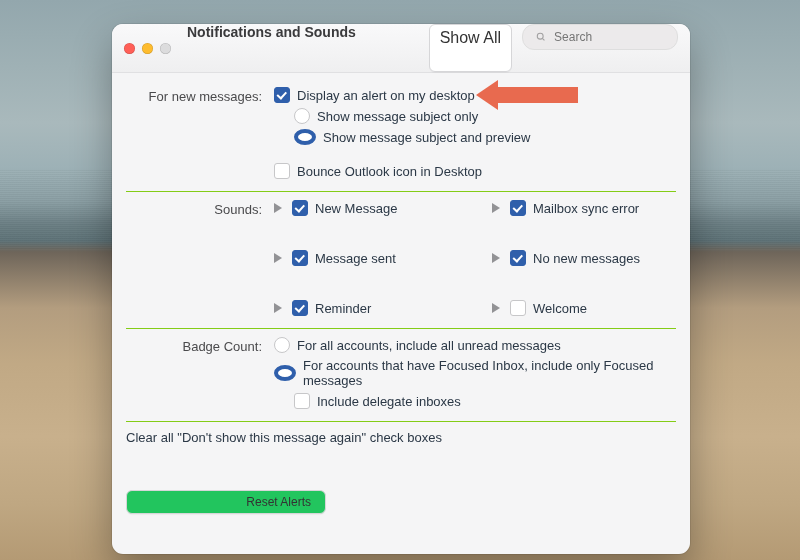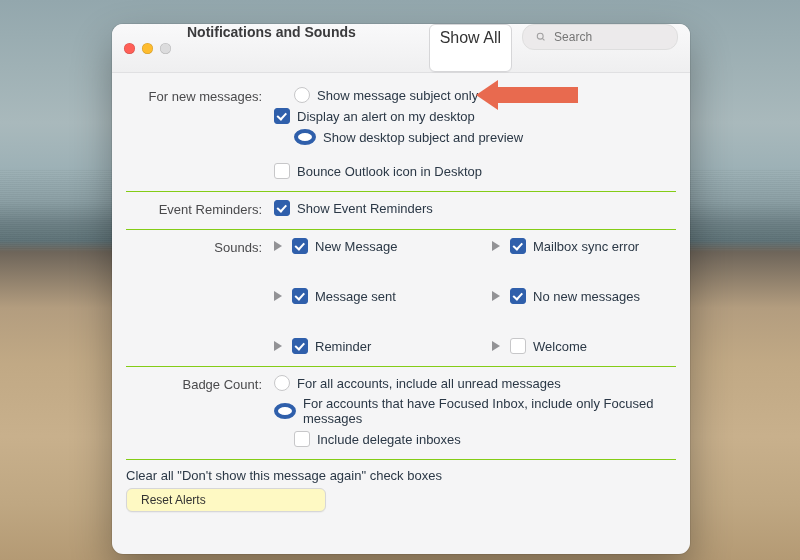--- a/index.html
+++ b/index.html
@@ -36,21 +36,21 @@
   .indent{margin-left:20px;}
   .gap{height:8px;}
   .chk{width:14px;height:14px;border-radius:3px;border:1px solid #c7c7c9;background:#fff;display:inline-flex;align-items:center;justify-content:center;flex:0 0 14px;}
   .chk.on{background:#2f5fab;border-color:#2f5fab;}
   .chk.on::after{content:"";width:7px;height:4px;border-left:2px solid #fff;border-bottom:2px solid #fff;transform:rotate(-48deg) translate(0,-1px);}
   .rad{width:14px;height:14px;border-radius:50%;border:1px solid #c7c7c9;background:#fff;display:inline-flex;align-items:center;justify-content:center;flex:0 0 14px;}
   .rad.on{border:4px solid #2f5fab;width:8px;height:8px;}
   .play{width:0;height:0;border-top:5px solid transparent;border-bottom:5px solid transparent;border-left:8px solid #707074;opacity:.75;margin-right:3px;}
   .soundgrid{display:grid;grid-template-columns:1fr 1fr;row-gap:12px;column-gap:26px;gap:34px;}
   .sound{display:flex;align-items:center;gap:7px;}
-  .resetbtn{display:inline-block;min-width:170px;text-align:left;background:#fef9c3;border:1px solid #d6d6d8;border-radius:6px;padding:4px 14px;font-size:12px;color:#333;box-shadow:0 1px 1px rgba(0,0,0,.04);}
+  .resetbtn{display:inline-block;min-width:170px;text-align:right;background:#22c55e;border:1px solid #d6d6d8;border-radius:6px;padding:4px 14px;font-size:12px;color:#333;box-shadow:0 1px 1px rgba(0,0,0,.04);margin-top:40px;}
   
   .arrow{position:absolute;pointer-events:none;}
   .arrow .shaft{position:absolute;height:16px;background:#e86a4f;}
   .arrow .head{position:absolute;width:0;height:0;border-top:15px solid transparent;border-bottom:15px solid transparent;border-right:22px solid #e86a4f;}
 </style>
 </head>
 <body>
 
 <div class="desktop">
   <div class="window">
@@ -72,52 +72,41 @@
         <input placeholder="Search" style="">
       </div>
     </div>
 
     <div class="content">
 
       <div class="section">
         <div class="row">
           <div class="lab">For new messages:</div>
           <div class="opts">
-            <div class="opt indent">
-              <span class="rad"></span>
-              <span>Show message subject only</span>
-            </div>
             <div class="opt">
               <span class="chk on"></span>
               <span>Display an alert on my desktop</span>
             </div>
             <div class="opt indent">
+              <span class="rad"></span>
+              <span>Show message subject only</span>
+            </div>
+            <div class="opt indent">
               <span class="rad on"></span>
-              <span>Show desktop subject and preview</span>
+              <span>Show message subject and preview</span>
             </div>
             <div class="gap"></div>
             <div class="opt">
               <span class="chk"></span>
               <span>Bounce Outlook icon in Desktop</span>
             </div>
           </div>
         </div>
       </div>
 
-      <div class="section">
-        <div class="row">
-          <div class="lab">Event Reminders:</div>
-          <div class="opts">
-            <div class="opt">
-              <span class="chk on"></span>
-              <span>Show Event Reminders</span>
-            </div>
-          </div>
-        </div>
-      </div>
 
       <div class="section">
         <div class="row">
           <div class="lab">Sounds:</div>
           <div class="opts">
             <div class="soundgrid">
               <div class="sound">
                 <span class="play"></span>
                 <span class="chk on"></span>
                 <span>New Message</span>

